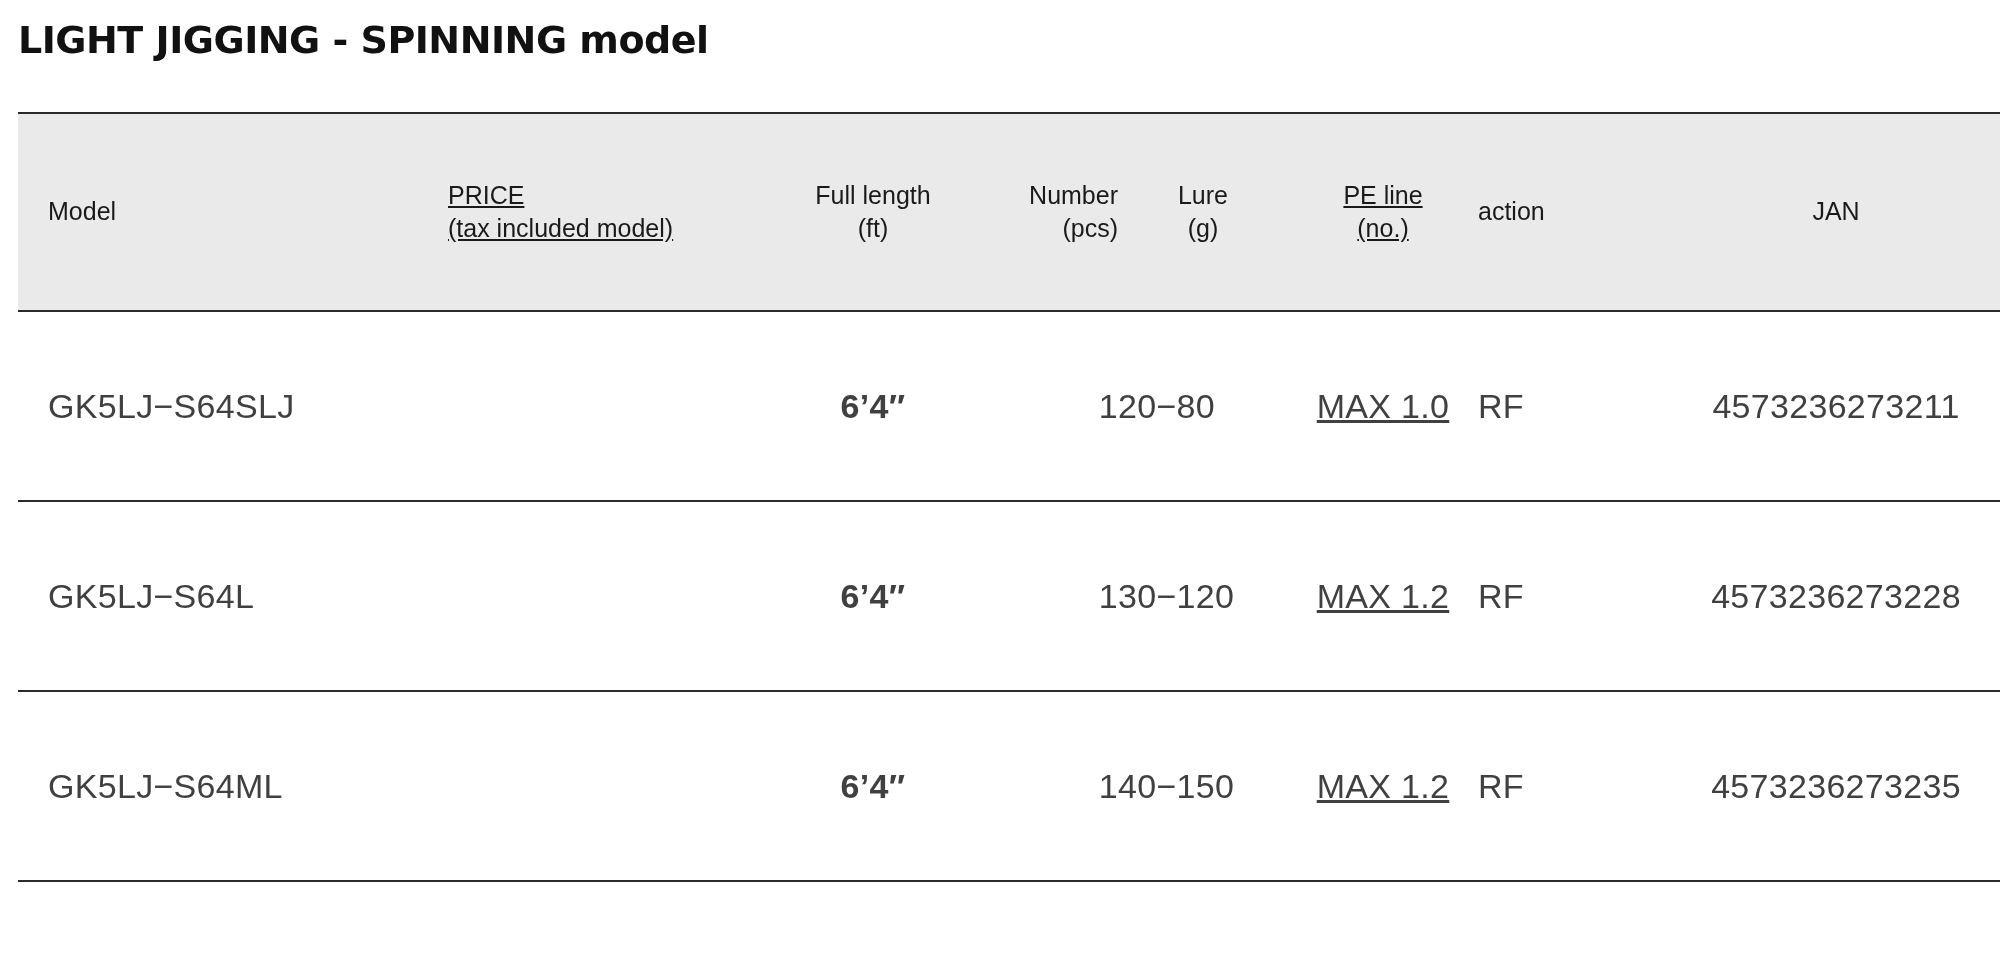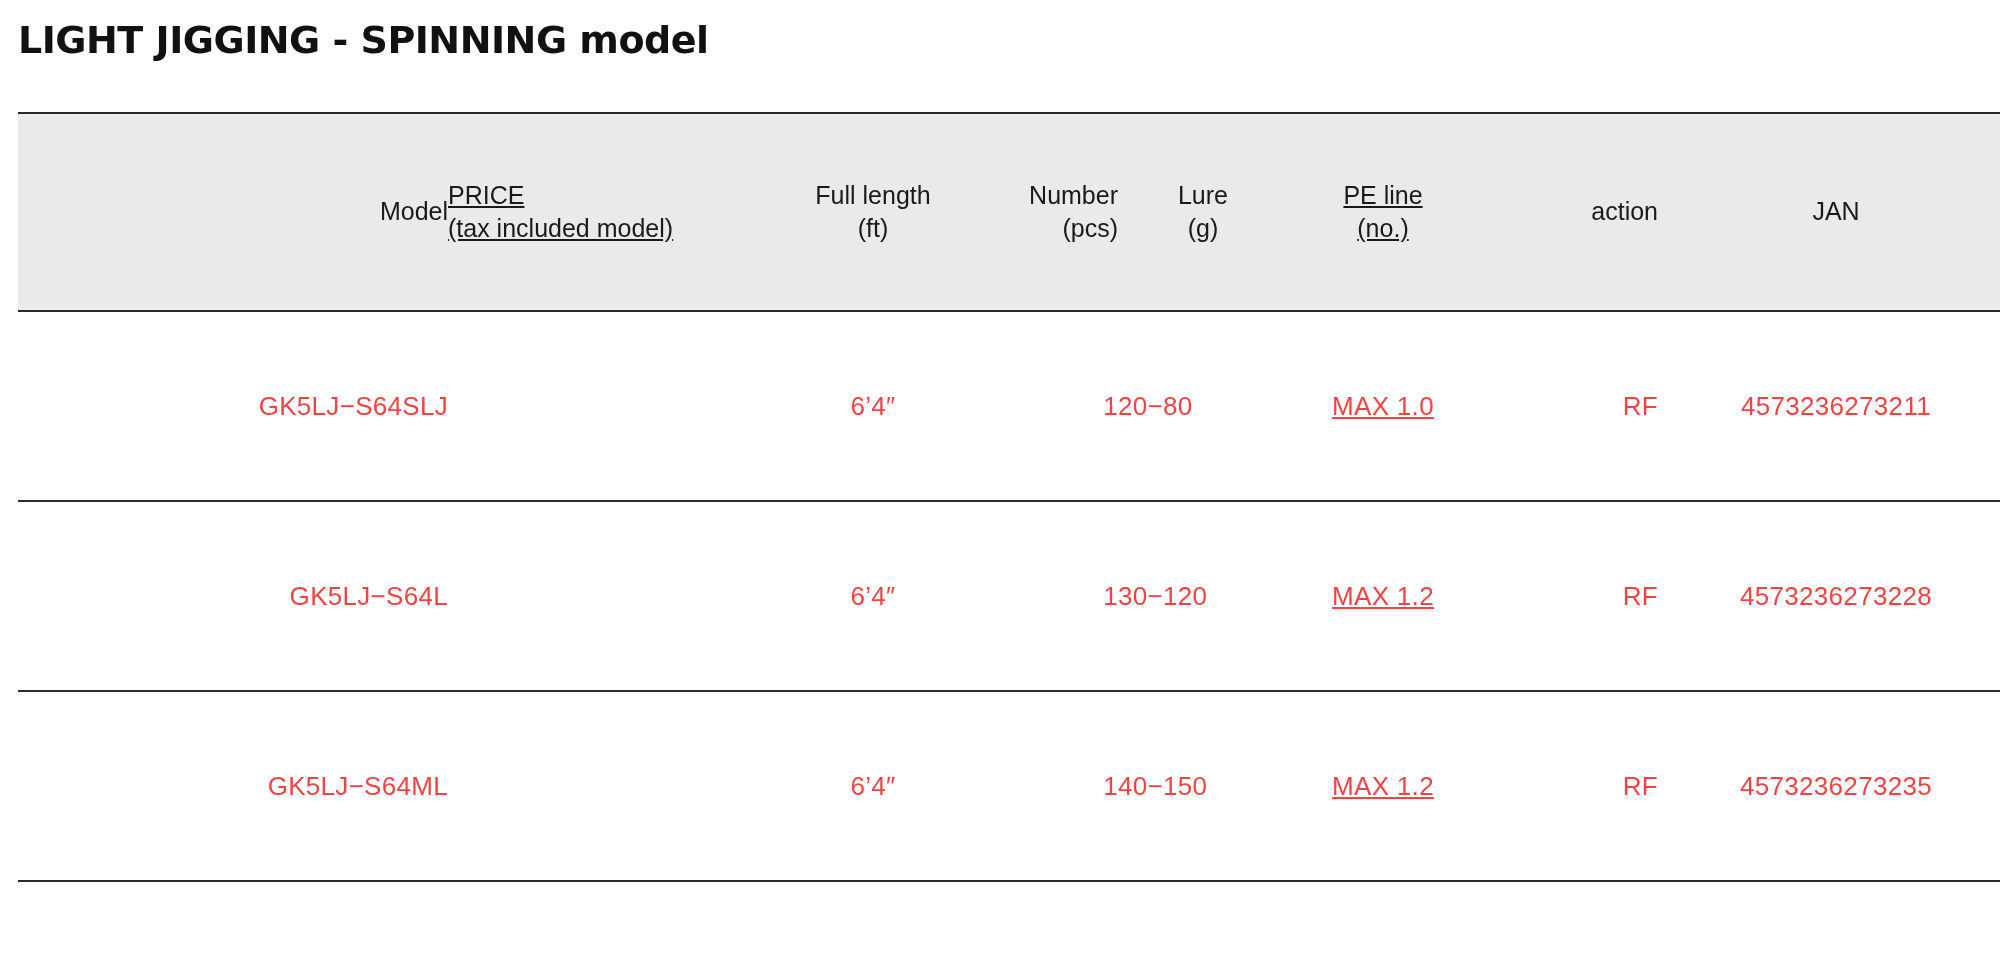--- a/index.html
+++ b/index.html
@@ -54,33 +54,33 @@
     vertical-align: middle;
     padding: 0;
   }
   table.spec thead th .hl {
     display: block;
     line-height: 1.33;
   }
   table.spec tbody td {
     border-bottom: 2px solid #2b2b2b;
     height: 188px;
-    font-size: 26px;
-    color: #ef4444;
+    font-size: 34px;
+    color: #404040;
     vertical-align: middle;
     padding: 0;
     letter-spacing: 0.3px;
   }
-  .c-model   { width: 400px; text-align: right; padding-left: 30px !important; }
+  .c-model   { width: 400px; text-align: left; padding-left: 30px !important; }
   .c-price   { width: 330px; text-align: left; text-decoration: underline; }
-  .c-length  { width: 190px; text-align: center; }
+  .c-length  { width: 190px; text-align: center; font-weight: bold; }
   .c-number  { width: 150px; text-align: right; }
   .c-lure    { width: 170px; }
   .c-pe      { width: 190px; text-align: center; text-decoration: underline; }
-  .c-action  { width: 180px; text-align: right; margin-top: 6px; }
+  .c-action  { width: 180px; text-align: left; margin-top: 6px; }
   .c-jan     { width: 356px; text-align: center; }
 
   .footnote {
     position: absolute;
     right: 20px;
     top: 905px;
     font-size: 26px;
     color: #1a1a1a;
     white-space: nowrap;
     transform: translateY(-50%);

